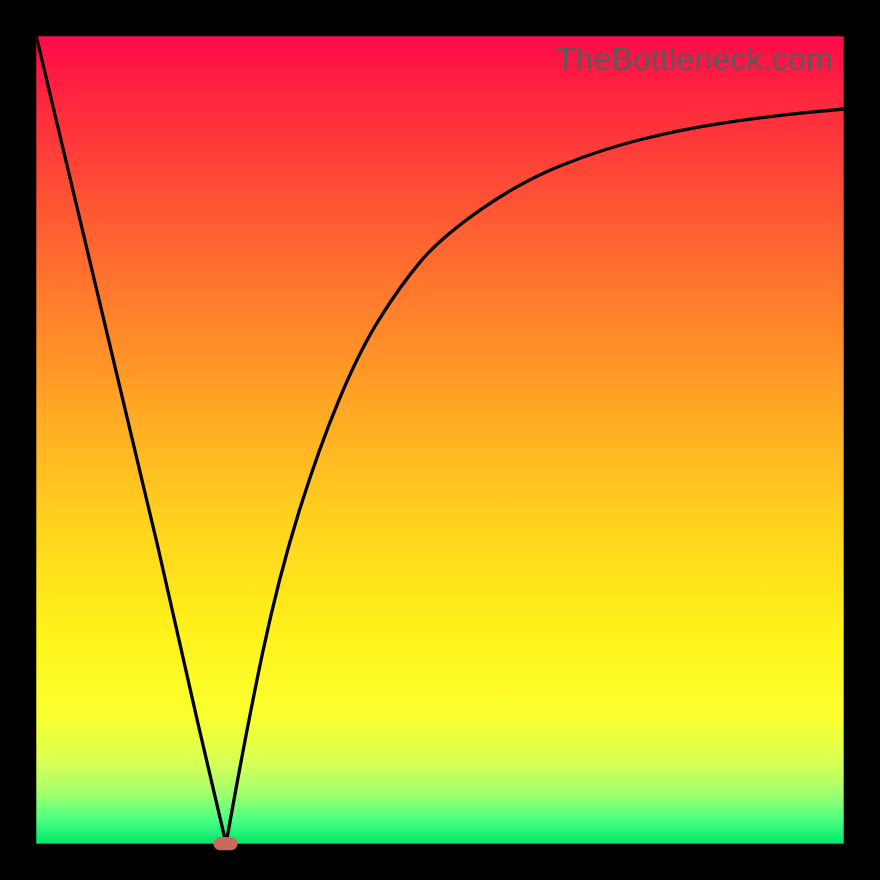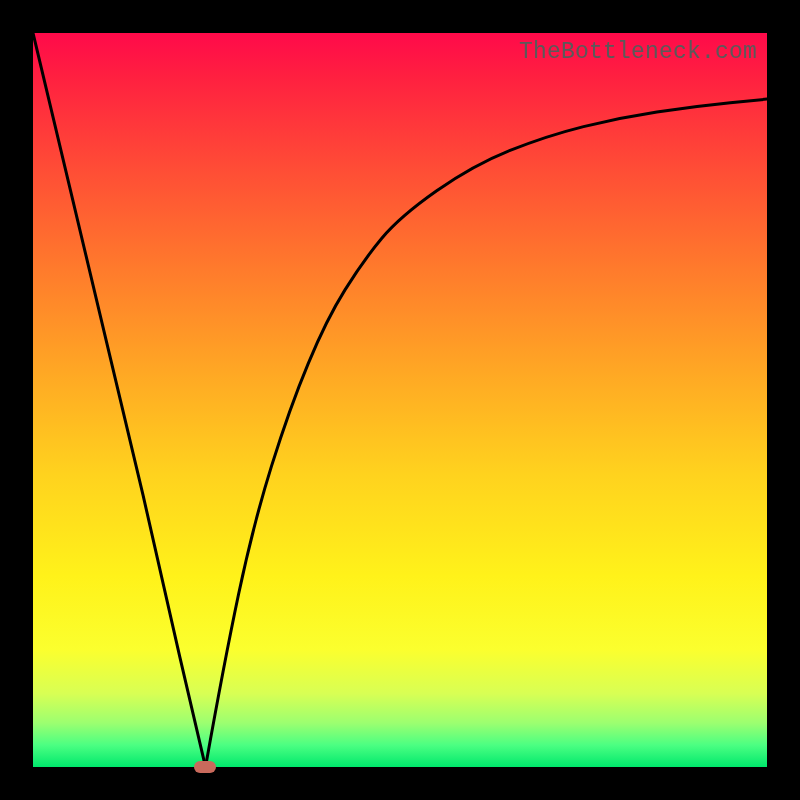--- a/index.html
+++ b/index.html
@@ -37,25 +37,24 @@
       #9cff70 94%,
       #4cff82 97%,
       #00e86c 100%
     );
   }
   .watermark {
     position: absolute;
     top: 6px;
     right: 10px;
     color: #5a5a5a;
-    font-size: 23px;
+    font-size: 29px;
     font-weight: 500;
     letter-spacing: 0.2px;
     user-select: none;
-    font-family: Liberation Mono, monospace;
   }
   svg.curve {
     position: absolute;
     left: 0;
     top: 0;
     width: 734px;
     height: 734px;
   }
   .marker {
     position: absolute;

